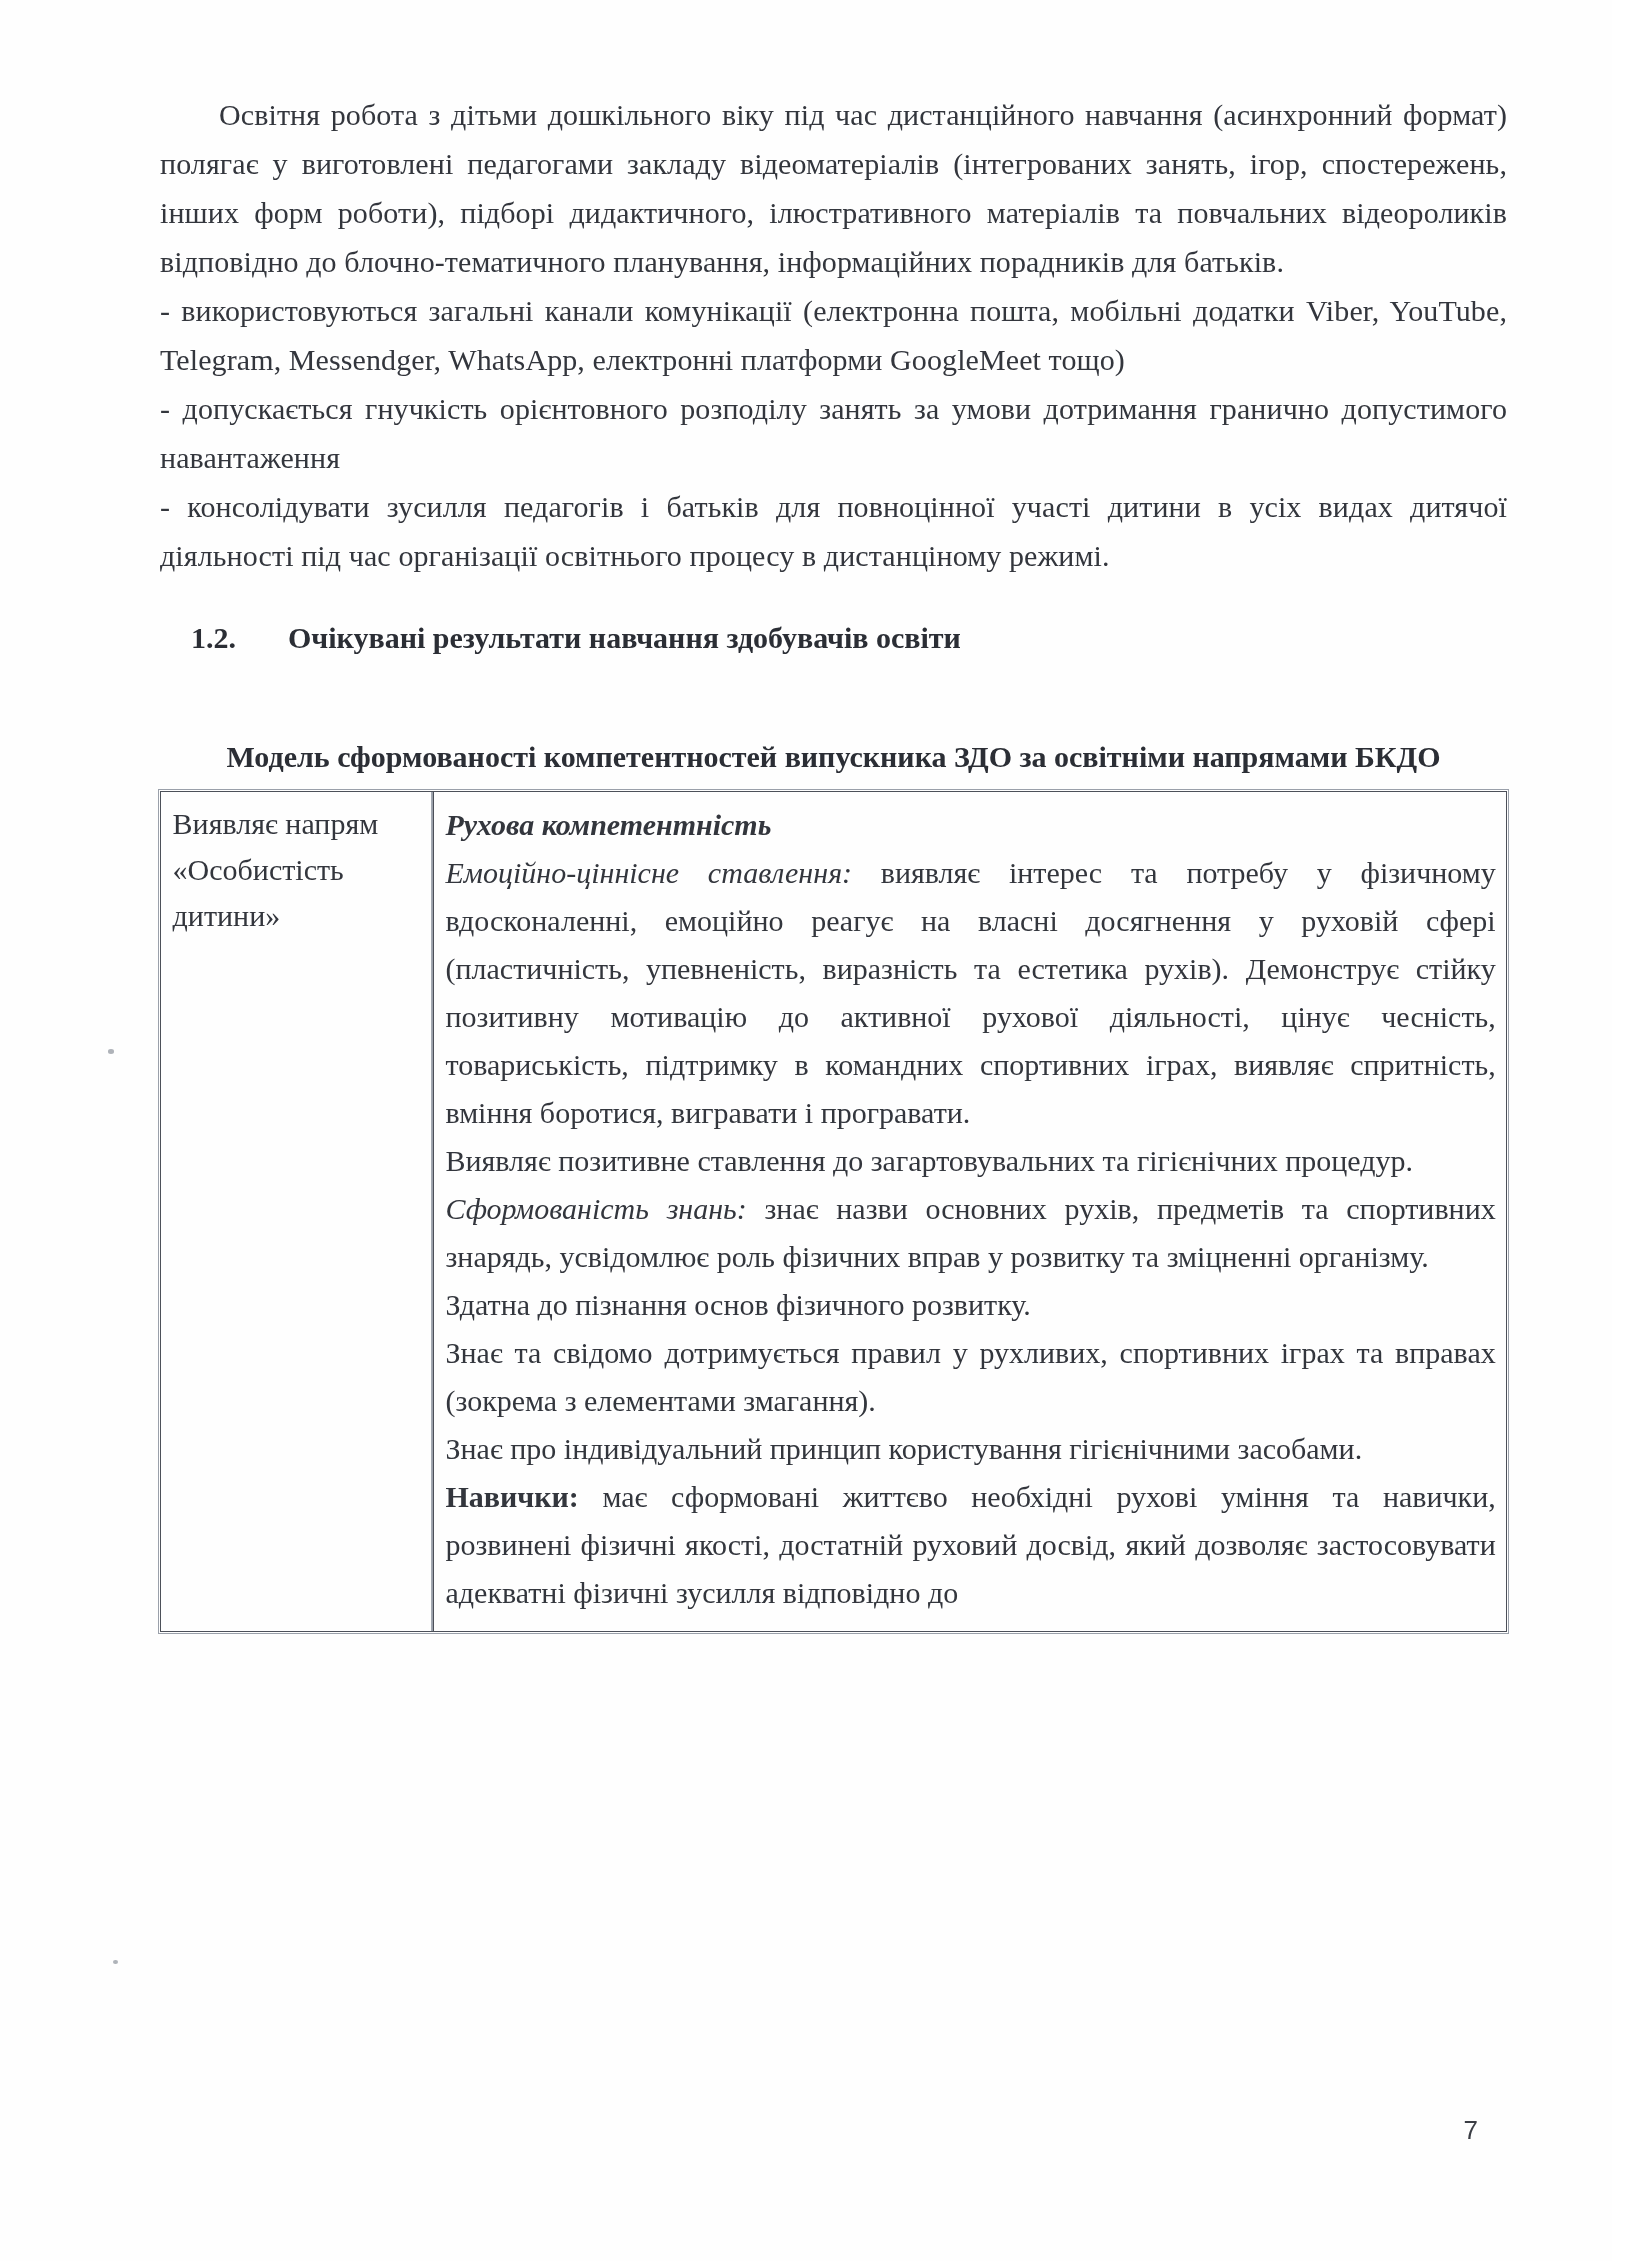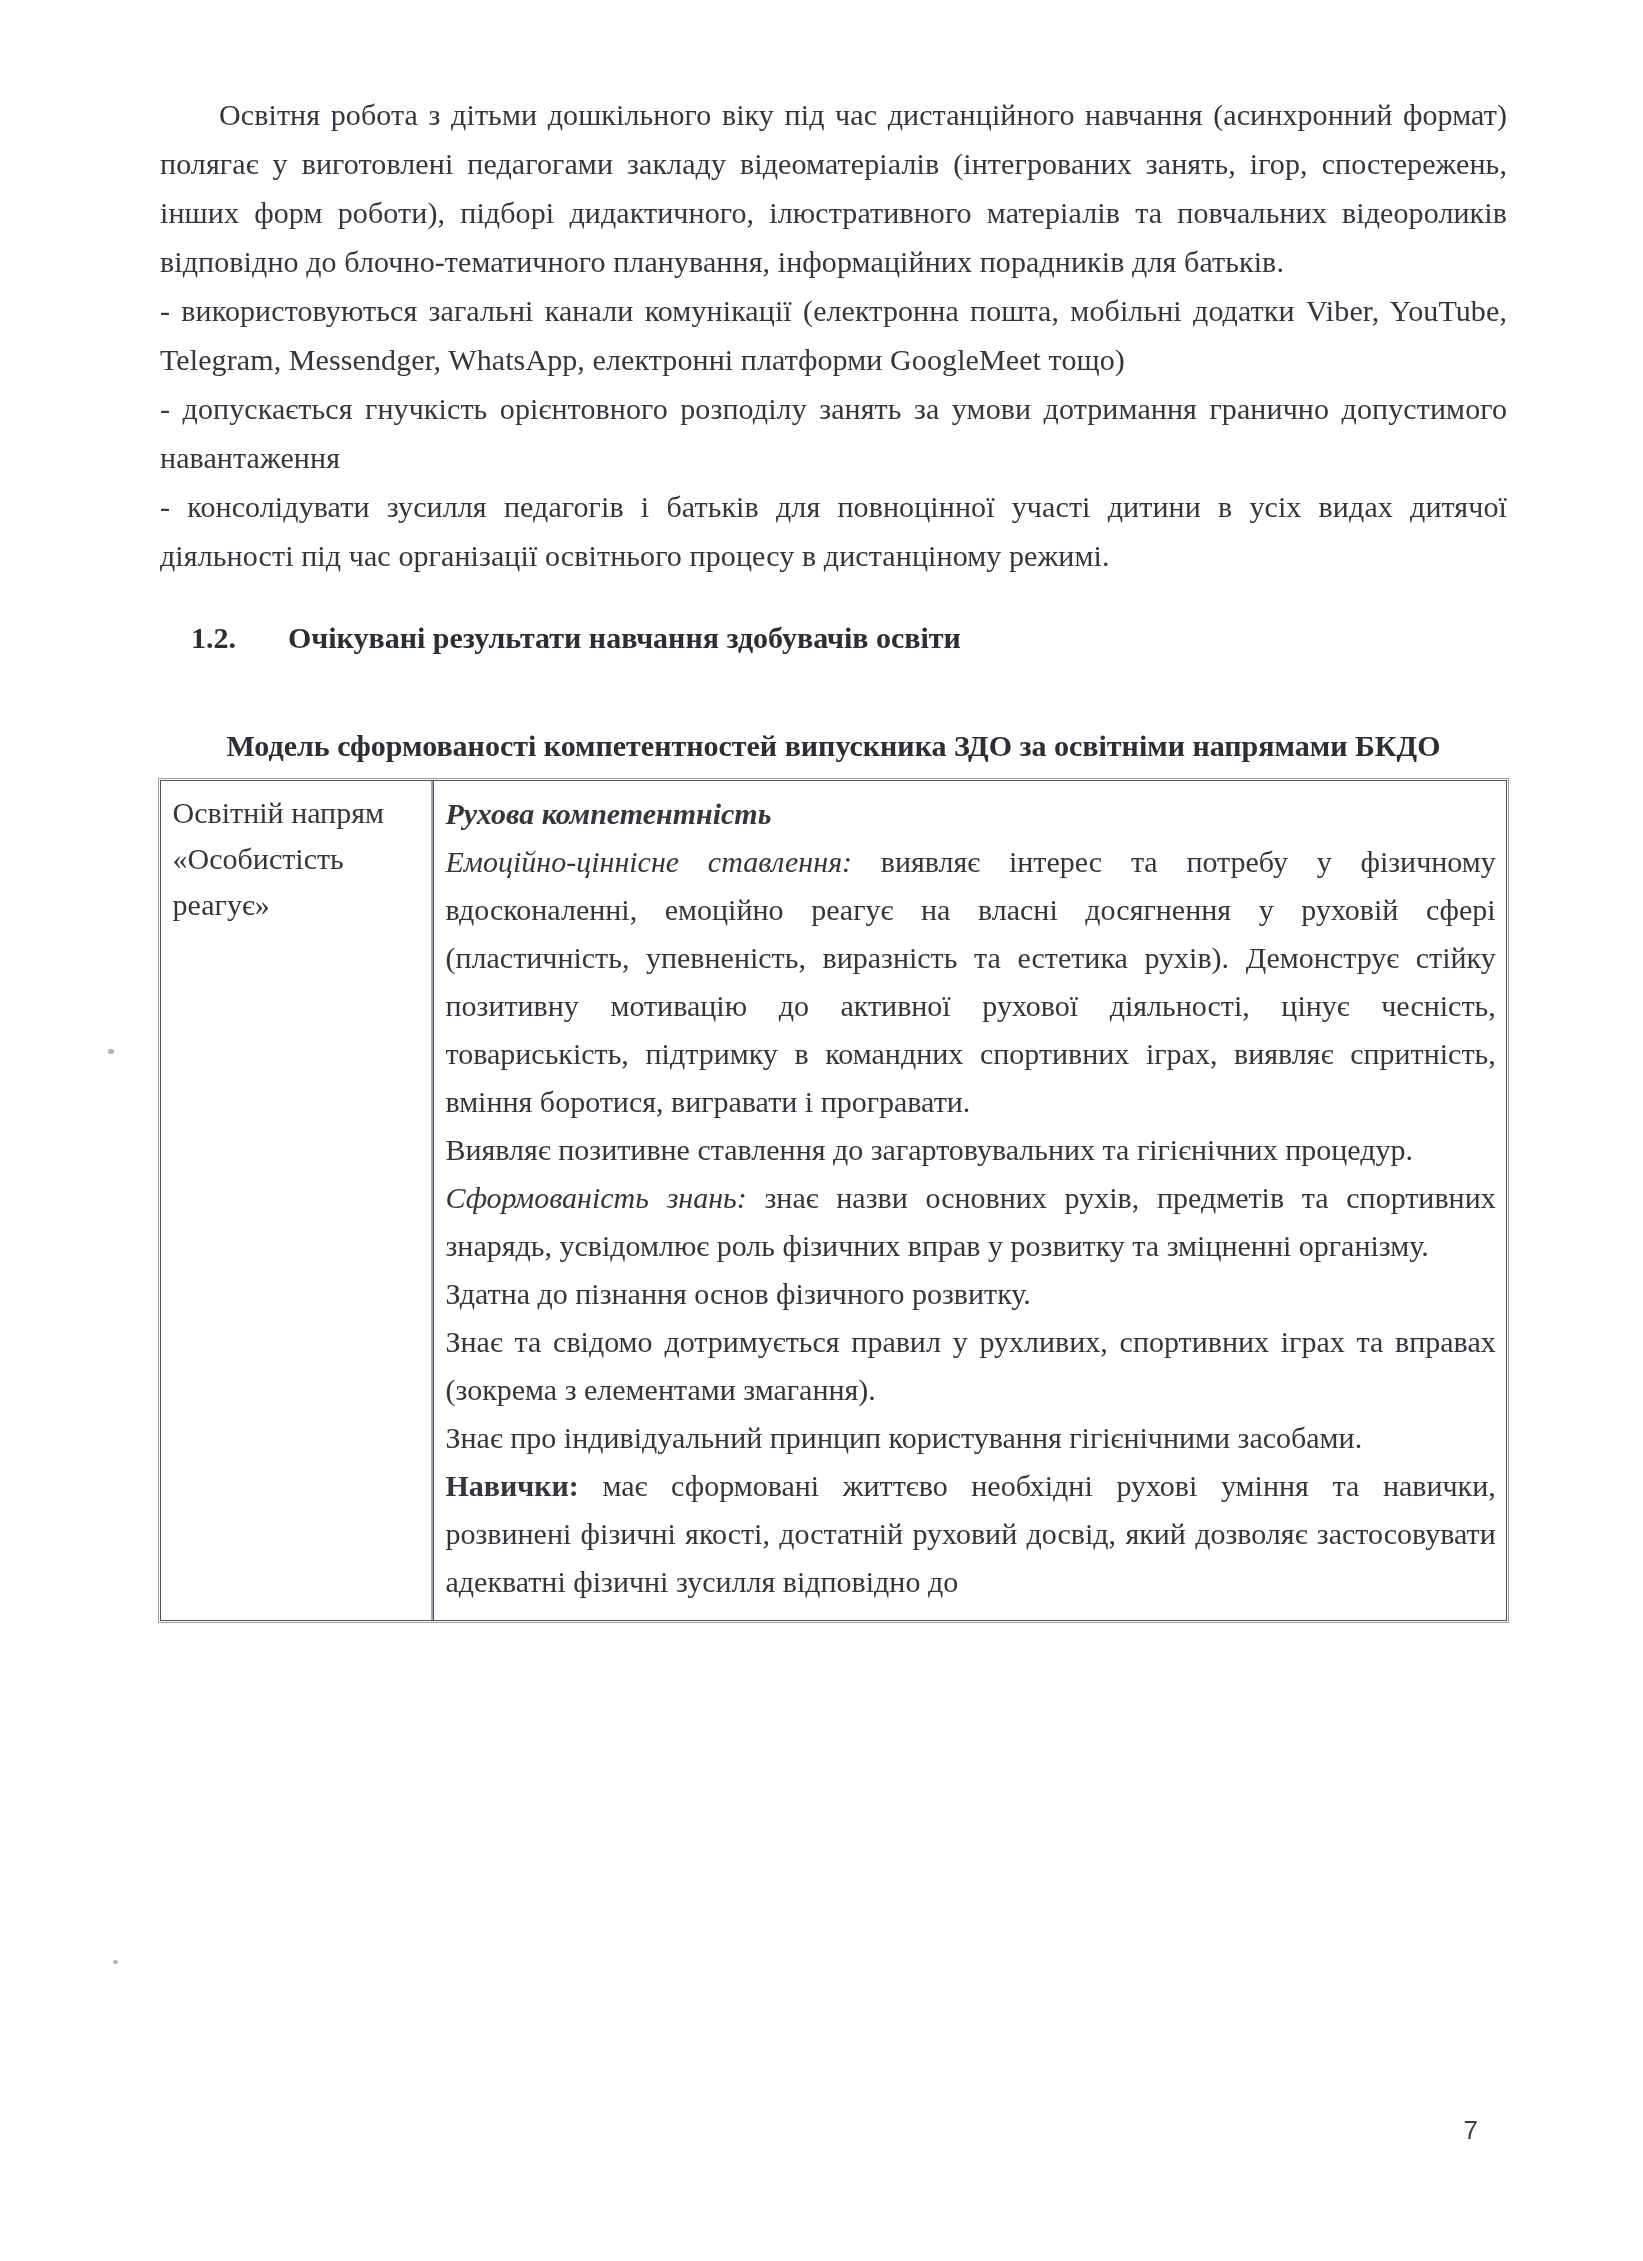--- a/index.html
+++ b/index.html
@@ -41,21 +41,21 @@
   }
   .para + .para { margin-top: 0; }
 
   
   .section-heading {
     display: flex;
     align-items: baseline;
     font-size: 30px;
     line-height: 48px;
     font-weight: bold;
-    margin: 34px 0 0 0;
+    margin: 34px 0 11px 0;
     padding-left: 31px;
     color: #2b2e35;
   }
   .section-heading .sec-num {
     width: 97px;
     flex: 0 0 97px;
   }
   .section-heading .sec-title {
     flex: 1 1 auto;
   }
@@ -160,21 +160,21 @@
 
     <div class="gap-after-heading"></div>
 
 
     <div class="table-caption">Модель сформованості компетентностей випускника ЗДО за освітніми напрямами БКДО</div>
 
     <table class="model-table">
       <tbody>
         <tr>
           <td class="col-left">
-            <div class="cell-left-text">Освітній напрям «Особистість реагує»</div>
+            <div class="cell-left-text">Виявляє напрям «Особистість дитини»</div>
           </td>
           <td>
             <div class="cell-right">
 
               <span class="blk lead-bi">Рухова компетентність</span>
 
               <span class="blk"><span class="lbl-i-u">Емоційно-ціннісне ставлення:</span><span> виявляє інтерес та потребу у фізичному вдосконаленні, емоційно реагує на власні досягнення у руховій сфері (пластичність, упевненість, виразність та естетика рухів). Демонструє стійку позитивну мотивацію до активної рухової діяльності, цінує чесність, товариськість, підтримку в командних спортивних іграх, виявляє спритність, вміння боротися, вигравати і програвати.</span></span>
 
               <span class="blk"><span>Виявляє позитивне ставлення до загартовувальних та гігієнічних процедур.</span></span>
 

